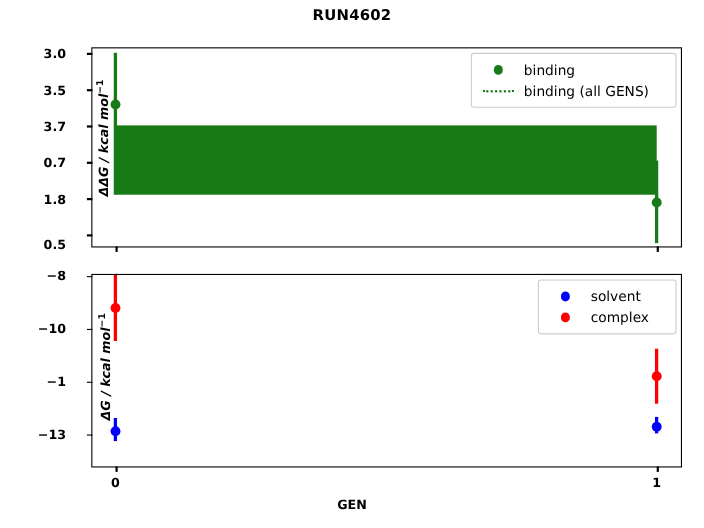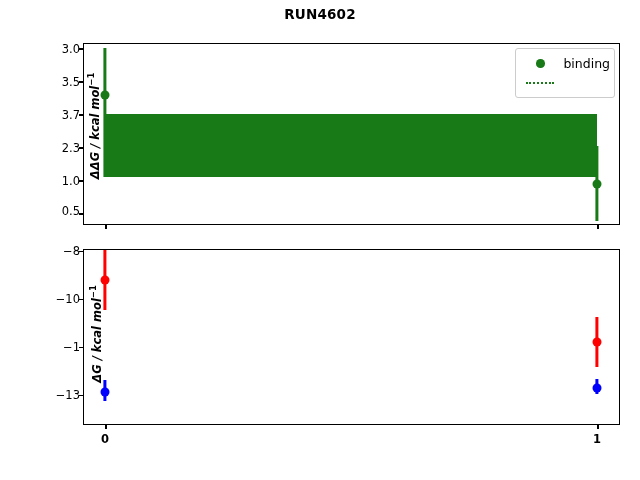--- a/index.html
+++ b/index.html
@@ -17,22 +17,22 @@
 
   
   .axes{position:absolute;border:1.6px solid #000;background:#fff;box-sizing:border-box;}
   #ax-top{left:83px;top:43px;width:537px;height:182px;}
   #ax-bot{left:83px;top:249px;width:537px;height:176px;}
 
   .plotclip{position:absolute;left:0;top:0;width:100%;height:100%;overflow:hidden;}
 
   
   .ytick{position:absolute;right:100%;width:5px;height:1.6px;background:#000;}
-  .ylab{position:absolute;right:100%;margin-right:4px;transform:translateY(-50%);
-        white-space:nowrap;font-size:11.5px;font-weight:normal;color:#000;}
+  .ylab{position:absolute;right:100%;margin-right:24px;transform:translateY(-50%);
+        white-space:nowrap;font-size:11.5px;font-weight:bold;color:#000;}
   .xtick{position:absolute;top:100%;width:1.6px;height:5px;background:#000;}
   .xlab{position:absolute;top:100%;margin-top:8px;transform:translateX(-50%);
         white-space:nowrap;font-size:11.5px;font-weight:bold;color:#000;}
 
   
   .ylabel{
     position:absolute;transform-origin:50% 50%;transform:rotate(-90deg);
     font-size:11.5px;font-weight:bold;color:#000;white-space:nowrap;text-align:center;
   }
   #ylabel-top{left:-80px;top:74px;width:180px;}
@@ -46,21 +46,21 @@
 
   
   .band{position:absolute;}
   .ebar{position:absolute;width:3.2px;transform:translateX(-50%);}
   .dot{position:absolute;width:9px;height:9px;border-radius:50%;
        transform:translate(-50%,-50%);}
 
   
   .legend{
     position:absolute;background:#fff;border:1px solid #cccccc;border-radius:3px;
-    box-shadow:0 0 0 0 rgba(0,0,0,0);padding:5px 4px 5px 7px;
+    box-shadow:0 0 0 0 rgba(0,0,0,0);padding:5px 24px 5px 7px;
   }
   .legrow{display:flex;align-items:center;height:19px;}
   .legkey{width:34px;display:flex;align-items:center;justify-content:center;}
   .legdot{width:8.5px;height:8.5px;border-radius:50%;display:block;}
   .legdash{width:28px;height:0;border-top:2px dotted #1a7a1a;display:block;}
   .legtxt{font-size:12.5px;color:#000;padding-left:6px;white-space:nowrap;}
   #leg-top{right:4px;top:4px;}
   #leg-bot{right:4px;top:4px;}
 </style>
 </head>
@@ -76,25 +76,25 @@
       <span class="ital">ΔΔG / kcal mol</span><span class="sup">−1</span>
     </div>
 
     <div class="ytick" style="top:4.2px"></div>
     <div class="ylab" style="top:5px">3.0</div>
     <div class="ytick" style="top:37.2px"></div>
     <div class="ylab" style="top:38px">3.5</div>
     <div class="ytick" style="top:70.2px"></div>
     <div class="ylab" style="top:71px">3.7</div>
     <div class="ytick" style="top:103.2px"></div>
-    <div class="ylab" style="top:104px">2.3</div>
+    <div class="ylab" style="top:104px">0.7</div>
     <div class="ytick" style="top:136.2px"></div>
-    <div class="ylab" style="top:137px">1.0</div>
+    <div class="ylab" style="top:137px">1.8</div>
     <div class="ytick" style="top:169.2px"></div>
-    <div class="ylab" style="top:167px">0.5</div>
+    <div class="ylab" style="top:178px">0.5</div>
 
     <div class="xtick" style="left:21px"></div>
     <div class="xtick" style="left:513px"></div>
 
     <div class="plotclip">
 
       <div class="band" style="left:21px;top:70.2px;width:492px;height:63.3px;background:#177a17;"></div>
 
       <div class="ebar" style="left:21px;top:4.2px;height:129.3px;background:#177a17;"></div>
       <div class="dot" style="left:21px;top:51.1px;background:#177a17;"></div>
@@ -107,20 +107,21 @@
       <div class="legrow">
         <span class="legkey">
           <span class="legdot" style="background:#177a17;"></span>
         </span>
         <span class="legtxt">binding</span>
       </div>
       <div class="legrow">
         <span class="legkey">
           <span class="legdash"></span>
         </span>
+        <span class="legtxt">binding (all GENS)</span>
       </div>
     </div>
   </div>
 
   <div class="axes" id="ax-bot">
 
     <div class="ylabel" id="ylabel-bot">
       <span class="ital">ΔG / kcal mol</span><span class="sup">−1</span>
     </div>
 
@@ -146,15 +147,30 @@
       <div class="ebar" style="left:21px;top:130.4px;height:20.6px;background:#0000ff;"></div>
       <div class="dot" style="left:21px;top:142.0px;background:#0000ff;"></div>
 
       <div class="ebar" style="left:513px;top:67.0px;height:50.0px;background:#ff0000;"></div>
       <div class="dot" style="left:513px;top:92.0px;background:#ff0000;"></div>
 
       <div class="ebar" style="left:513px;top:129.4px;height:14.9px;background:#0000ff;"></div>
       <div class="dot" style="left:513px;top:137.6px;background:#0000ff;"></div>
     </div>
 
+    <div class="legend" id="leg-bot">
+      <div class="legrow">
+        <span class="legkey">
+          <span class="legdot" style="background:#0000ff;"></span>
+        </span>
+        <span class="legtxt">solvent</span>
+      </div>
+      <div class="legrow">
+        <span class="legkey">
+          <span class="legdot" style="background:#ff0000;"></span>
+        </span>
+        <span class="legtxt">complex</span>
+      </div>
+    </div>
   </div>
 
+  <div class="xlabel">GEN</div>
 </div>
 
 </body></html>

